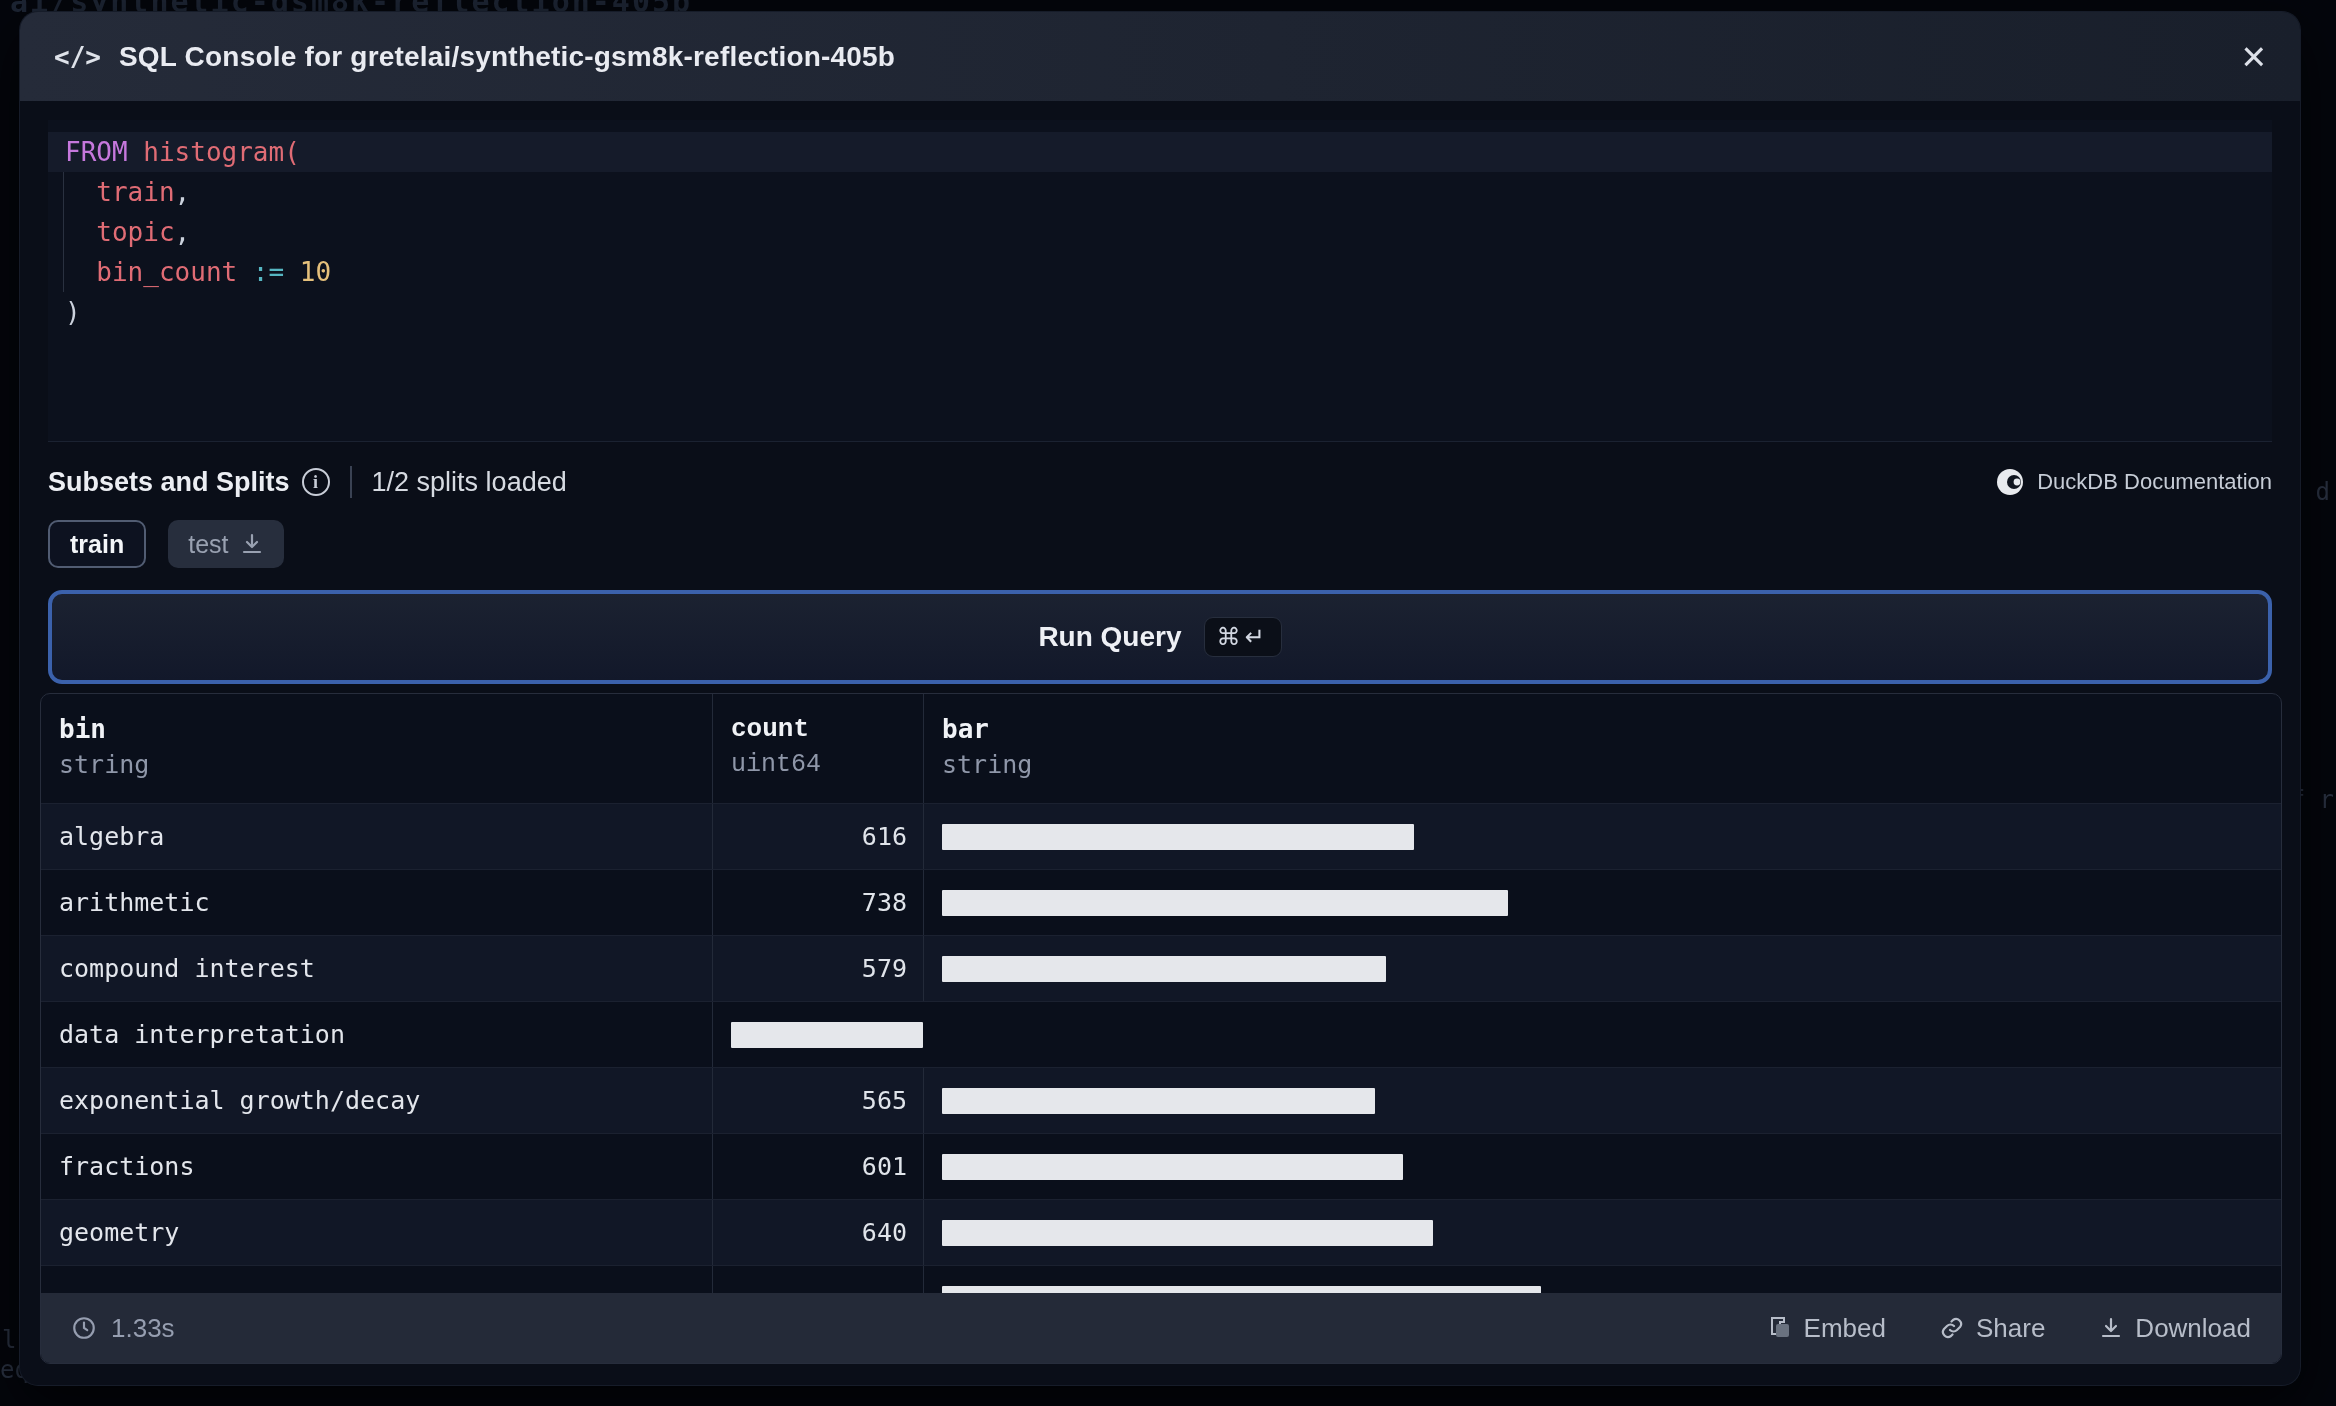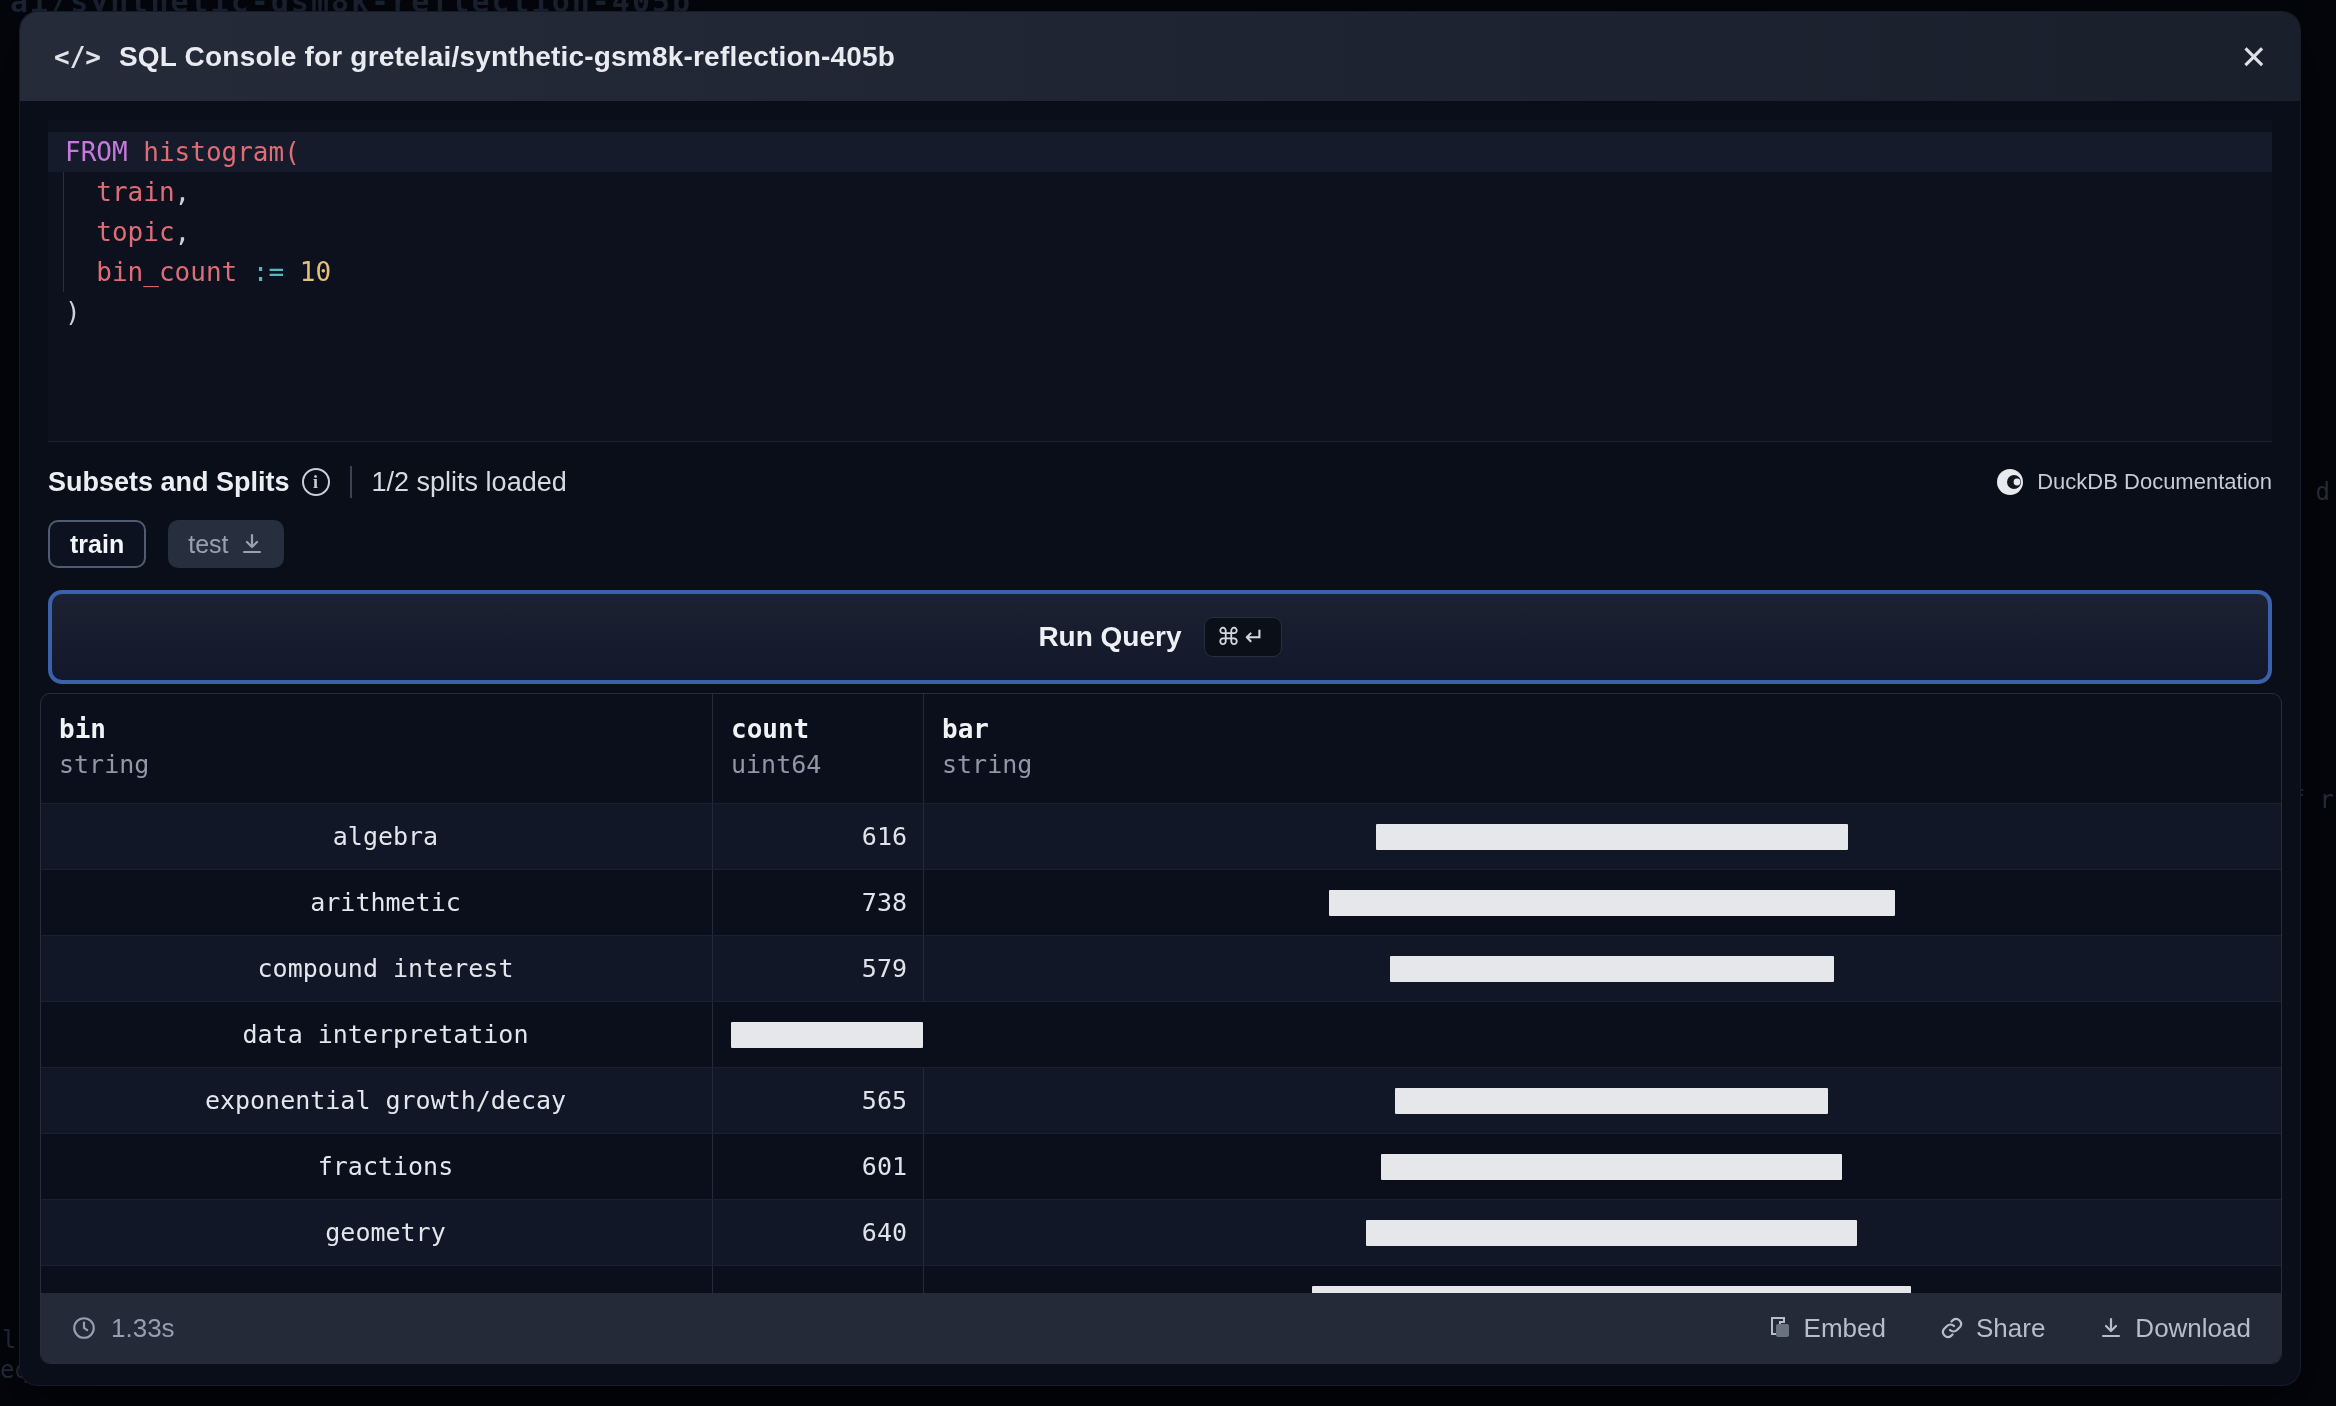--- a/index.html
+++ b/index.html
@@ -84,21 +84,21 @@
   .tgrid { display:grid; grid-template-columns:671px 211px 1fr; }
   .thead .cell { padding-top:20px; }
   .cell { padding-left:18px; }
   .cell.c2, .cell.c3 { border-left:1px solid #232a39; }
   .col-name { color:#f0f2f6; font-weight:bold; font-size:26px; }
   .col-type { color:#8f97a9; font-size:25px; margin-top:6px; }
   .thead { height:110px; border-bottom:1px solid #1b2130; }
   .trow { height:66px; border-bottom:1px solid #1b2130; }
   .trow:nth-child(odd) { background:#111726; }
   .trow:nth-child(even) { background:#0a0f1b; }
-  .trow .cell { display:flex; align-items:center; font-size:25px; color:#e3e6ec;justify-content:center; }
+  .trow .cell { display:flex; align-items:center; font-size:25px; color:#e3e6ec; }
   .trow .cell.c2 { justify-content:flex-end; padding-right:16px; color:#e0e4ea; }
   .bar { height:26px; background:#e5e7eb; border-radius:1px; }
   .trow.partial { height:30px; border-bottom:none; overflow:hidden; }
   .trow.partial .cell { align-items:flex-start; }
   .trow.partial .bar { margin-top:20px; }
 
   
   .results-footer { position:absolute; left:0; right:0; bottom:0; height:70px;
     background:#242a38; display:flex; align-items:center; padding:0 30px;
     font-family:"Liberation Sans", sans-serif; }
@@ -167,21 +167,21 @@
     <span class="run-label">Run Query</span>
     <span class="kbd"><span>⌘</span><span>↵</span></span>
   </div>
 
   <div class="results">
     <div class="tgrid thead">
       <div class="cell c1">
         <div class="col-name">bin</div>
         <div class="col-type">string</div>
       </div>
-      <div class="cell c2" style="display:block;">
+      <div class="cell c2" style="display:block;font-family:Liberation Mono, monospace;">
         <div class="col-name">count</div>
         <div class="col-type">uint64</div>
       </div>
       <div class="cell c3">
         <div class="col-name">bar</div>
         <div class="col-type">string</div>
       </div>
     </div>
     <div id="tbody">
         <div class="tgrid trow">

